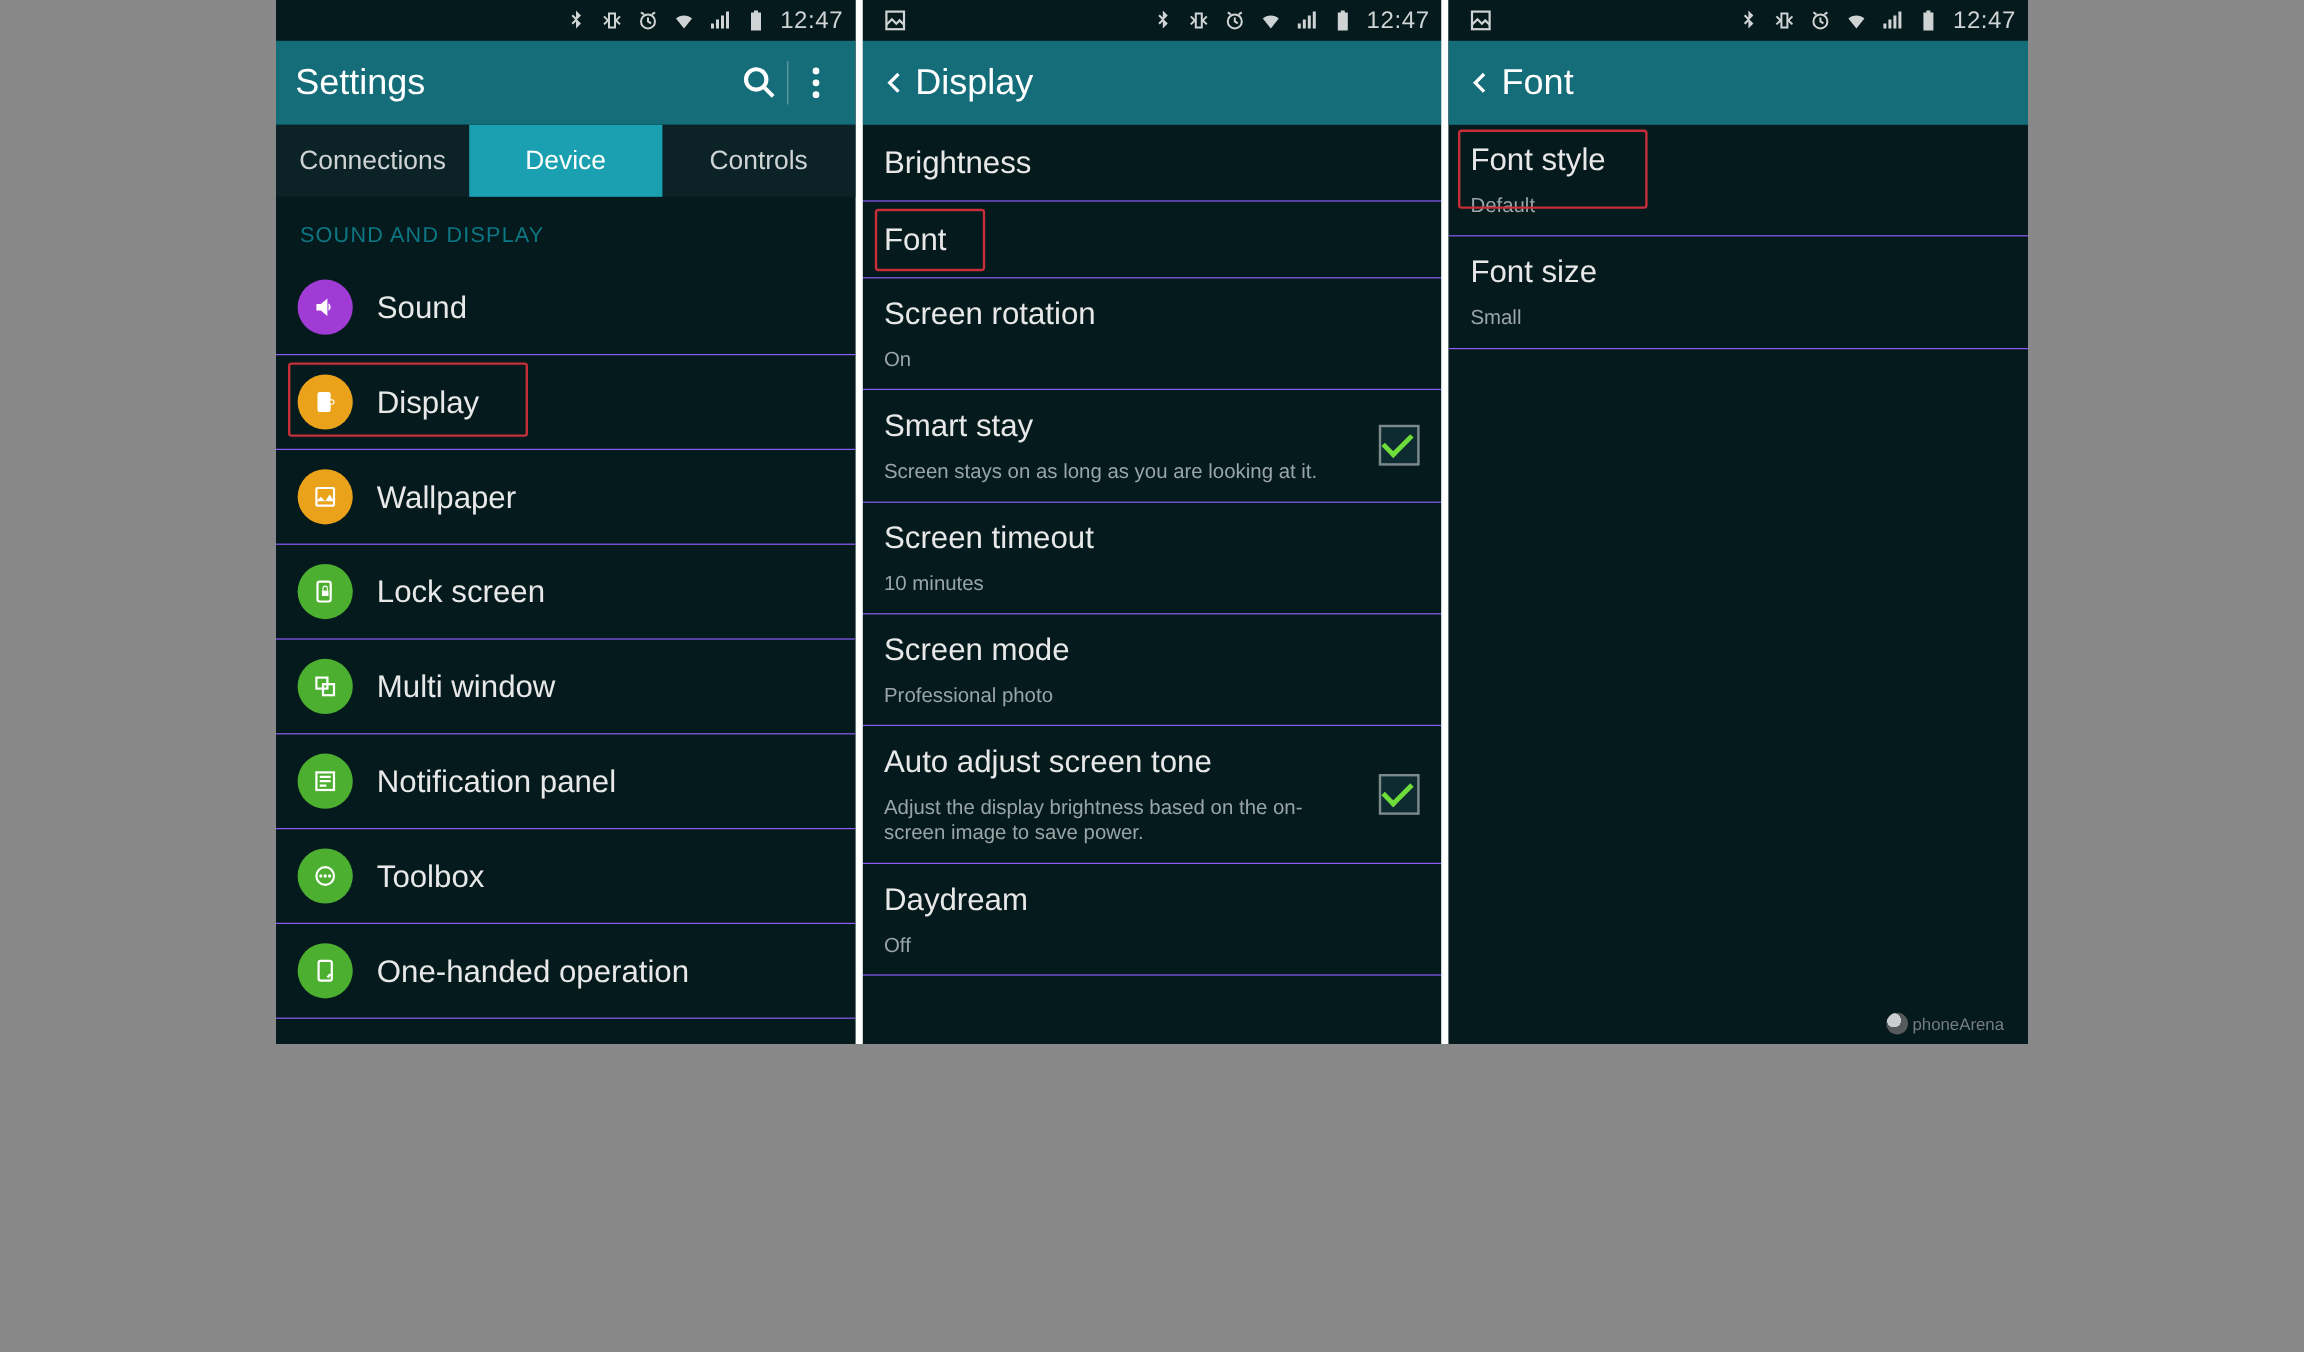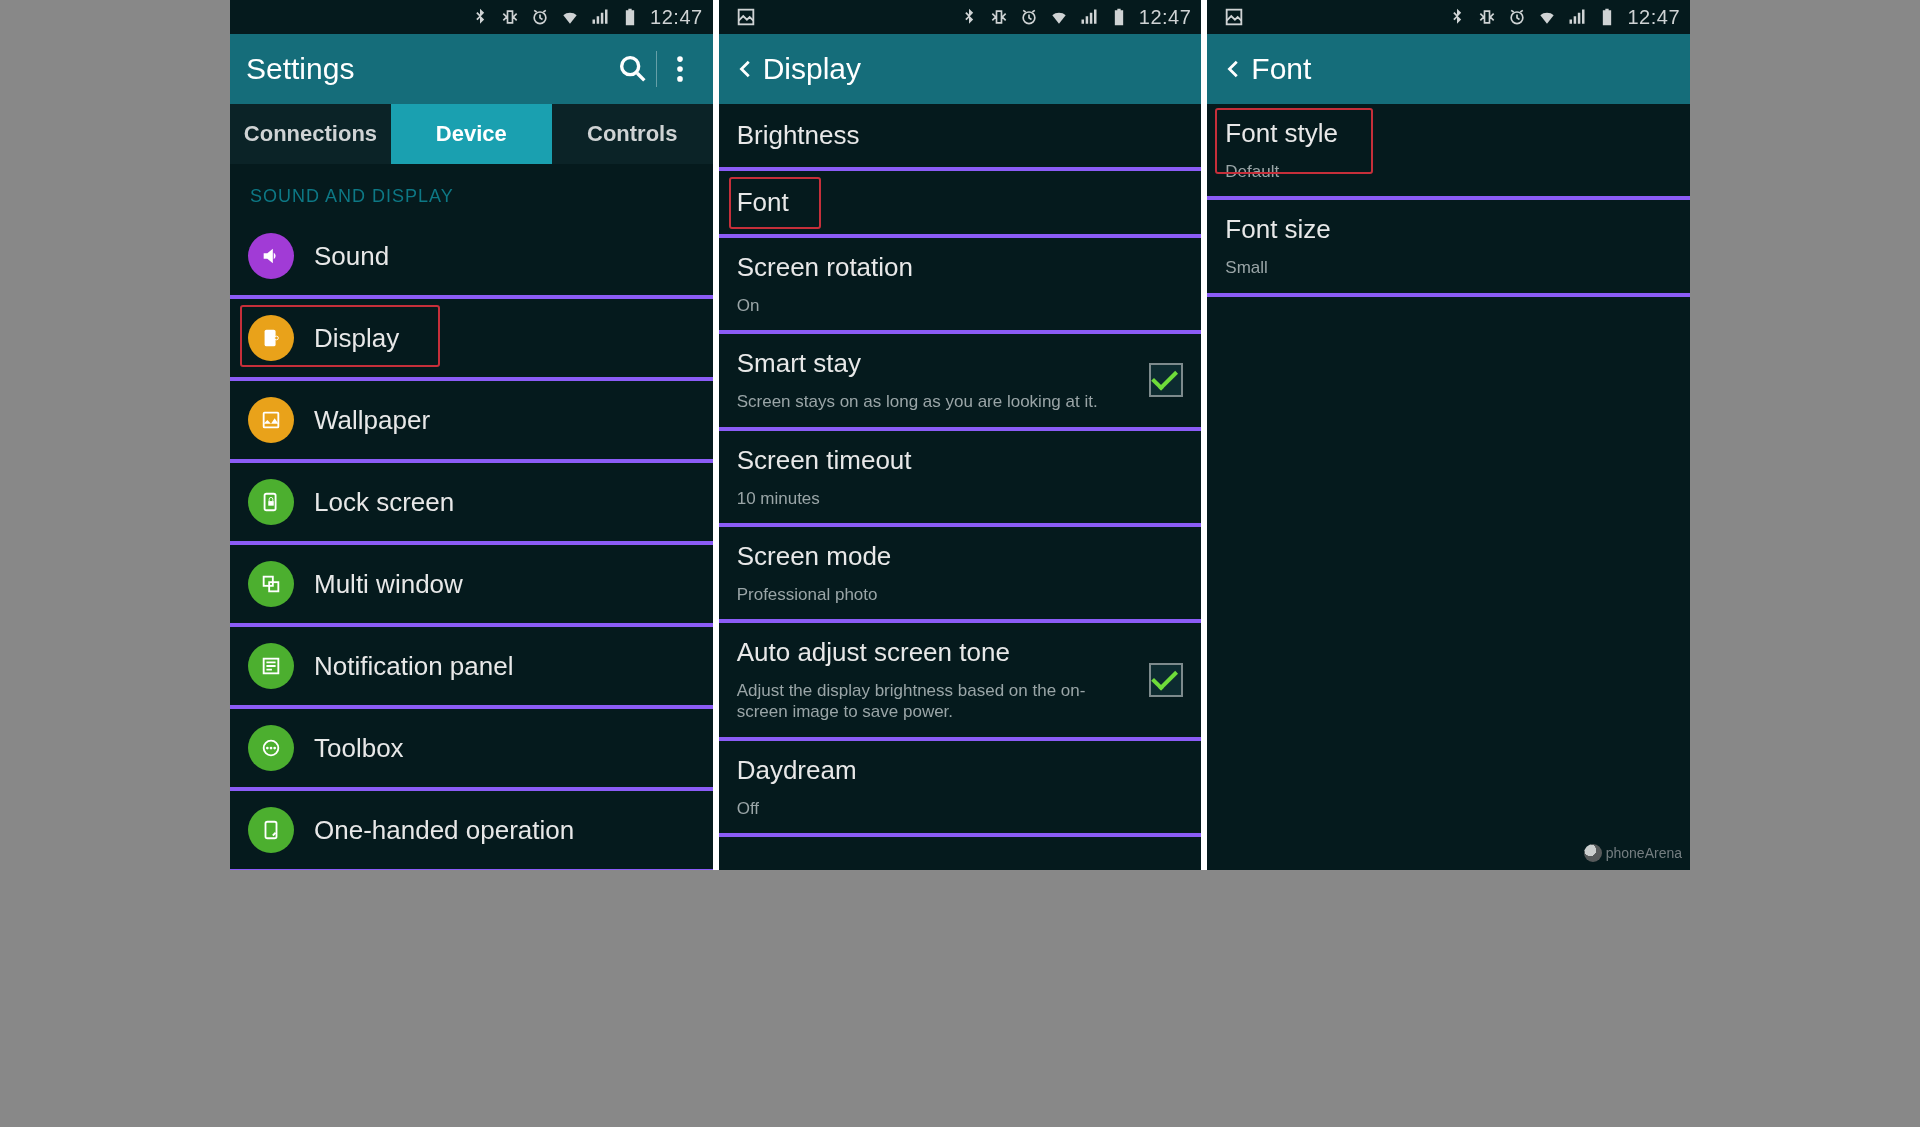--- a/index.html
+++ b/index.html
@@ -84,40 +84,40 @@
     height: 60px;
     background: #0b2327;
   }
   .tab {
     flex: 1;
     display: flex;
     align-items: center;
     justify-content: center;
     font-size: 22px;
     color: #cfd3d4;
-    font-weight: 700;
+    font-weight: 400;
   }
   .tab.active {
     background: #1aa0b0;
     color: #fff;
   }
   
   .list { flex:1; overflow:hidden; }
   .section-header {
     padding: 22px 20px 10px 20px;
     font-size: 18px;
     letter-spacing: 1px;
     color: #0d7885;
     font-weight: 400;
   }
   .row {
     display: flex;
     align-items: center;
     padding: 16px 18px;
-    border-bottom: 4px solid #8b5cf6;
+    border-bottom: 1px solid #8b5cf6;
     gap: 20px;
     position: relative;
   }
   .row .icon-circle {
     width: 46px; height: 46px;
     border-radius: 50%;
     display:flex; align-items:center; justify-content:center;
     flex-shrink: 0;
   }
   .row .label {
@@ -154,21 +154,21 @@
     border-bottom: 4px solid #6fdc3a;
     transform: rotate(-45deg) translate(1px,-3px);
   }
   .section-header.personal {
     color: #0d7885;
     padding-top: 24px;
   }
   
   .watermark {
     position: absolute;
-    right: 8px; bottom: 8px;
+    right: 20px; bottom: 8px;
     font-size: 14px;
     color: #888f92;
     display:flex; align-items:center; gap:4px;
     opacity: 0.85;
   }
   .watermark .pa-logo {
     width: 18px; height: 18px; border-radius: 50%;
     background: radial-gradient(circle at 35% 35%, #eee 0 35%, #666 36% 100%);
   }
   

